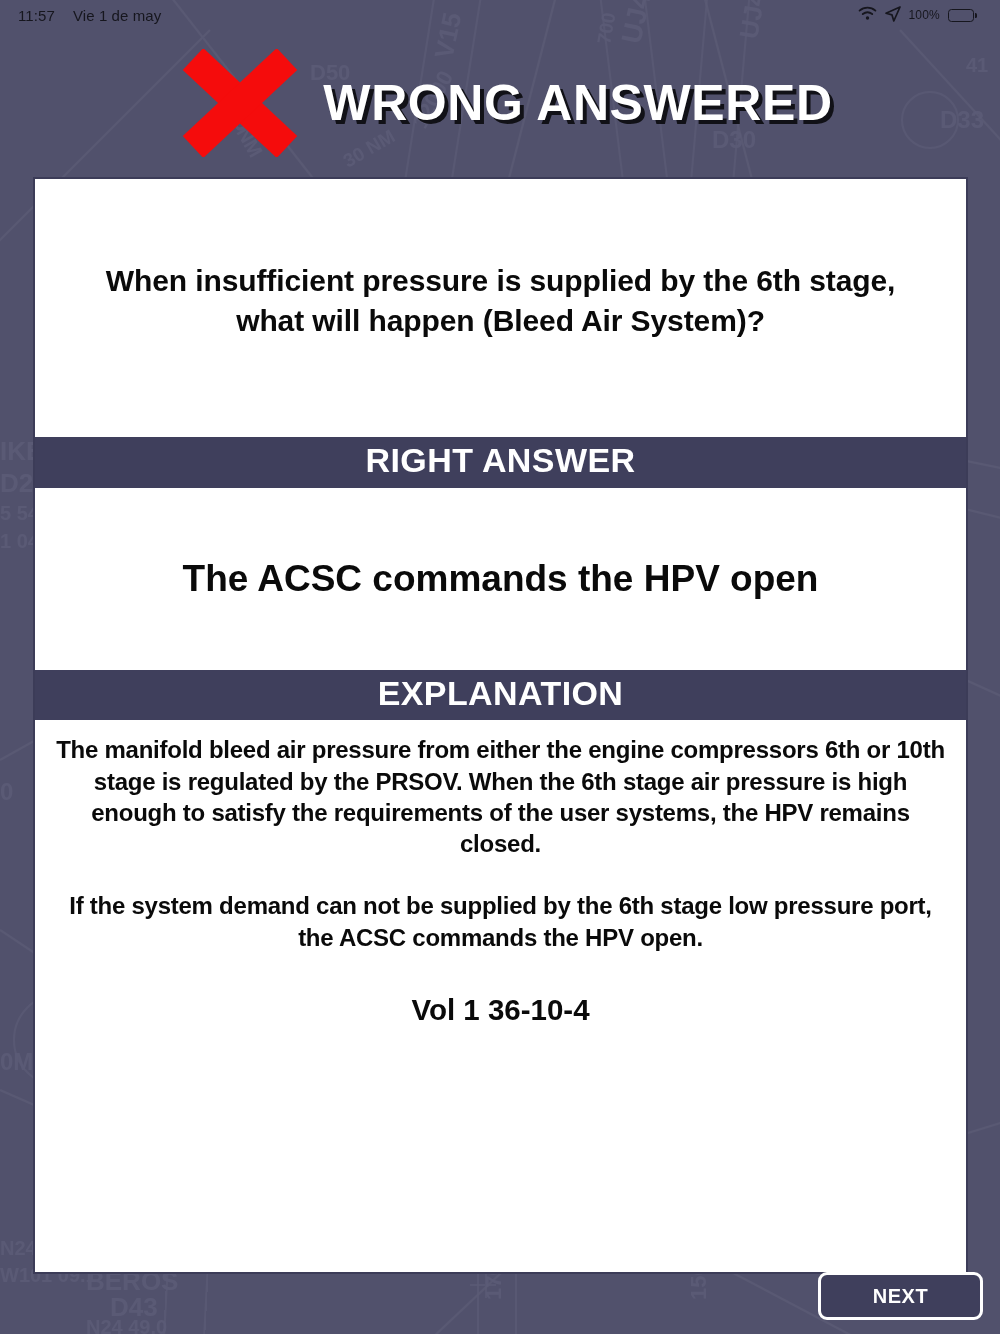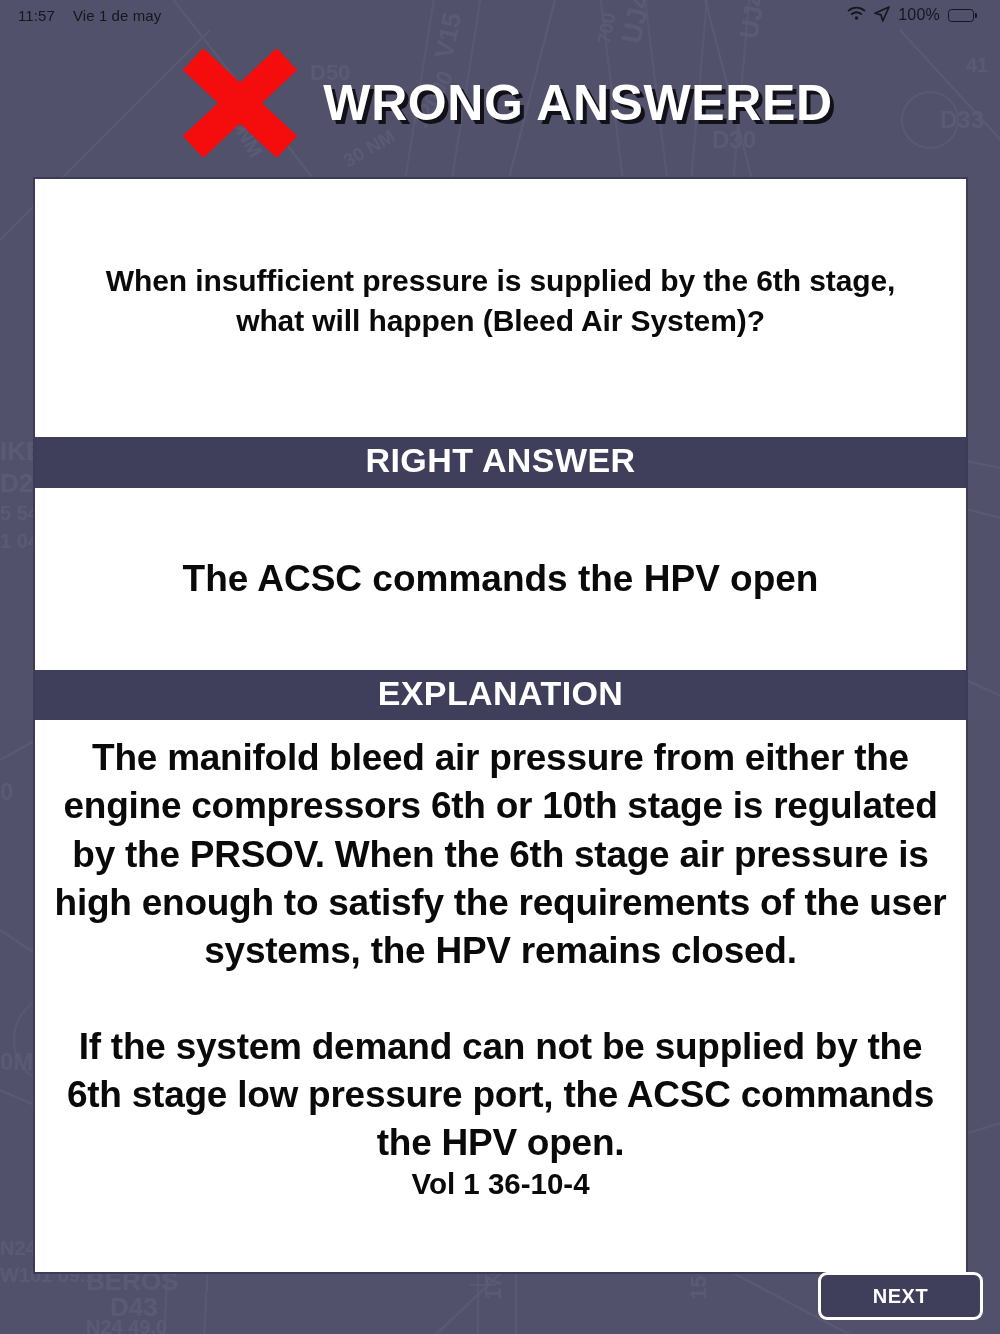--- a/index.html
+++ b/index.html
@@ -49,21 +49,21 @@
   }
   .status-left { display: flex; align-items: center; gap: 18px; }
   .status-right {
     margin-left: auto;
     display: flex;
     align-items: center;
     gap: 8px;
   }
   .status-time { font-weight: 400; }
   .status-date { font-weight: 400; }
-  .batt-pct { font-weight: 400; font-size: 16px; letter-spacing: 0.2px; }
+  .batt-pct { font-weight: 400; font-size: 12px; letter-spacing: 0.2px; }
   .batt-shell {
     width: 26px; height: 13px;
     border: 1.6px solid #16161e;
     border-radius: 3.5px;
     position: relative;
     padding: 1.3px;
   }
   .batt-shell::after {
     content: "";
     position: absolute;
@@ -153,33 +153,34 @@
     color: #0a0a0a;
     line-height: 1.3;
   }
 
   .explanation-panel {
     background: #ffffff;
     padding: 14px 18px 0;
     height: 552px;
   }
   .explanation-text {
-    font-size: 37px;
+    font-size: 24px;
     font-weight: bold;
     color: #0a0a0a;
     line-height: 1.3;
     text-align: center;
     letter-spacing: -0.25px;
     white-space: pre-wrap;
   }
   .explanation-ref {
     font-size: 29.5px;
     font-weight: bold;
     color: #0a0a0a;
     text-align: center;
+    margin-top: 40px;
   }
 
   
   .next-button {
     position: absolute;
     right: 17px;
     bottom: 14px;
     width: 165px;
     height: 48px;
     background: #3f3f5c;

